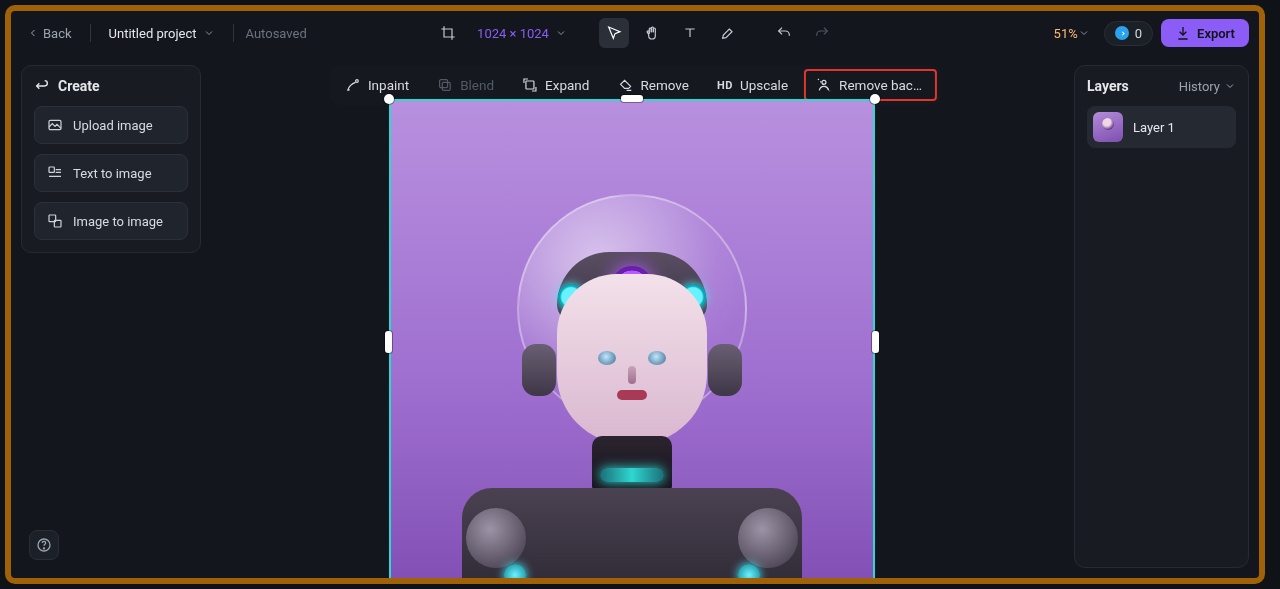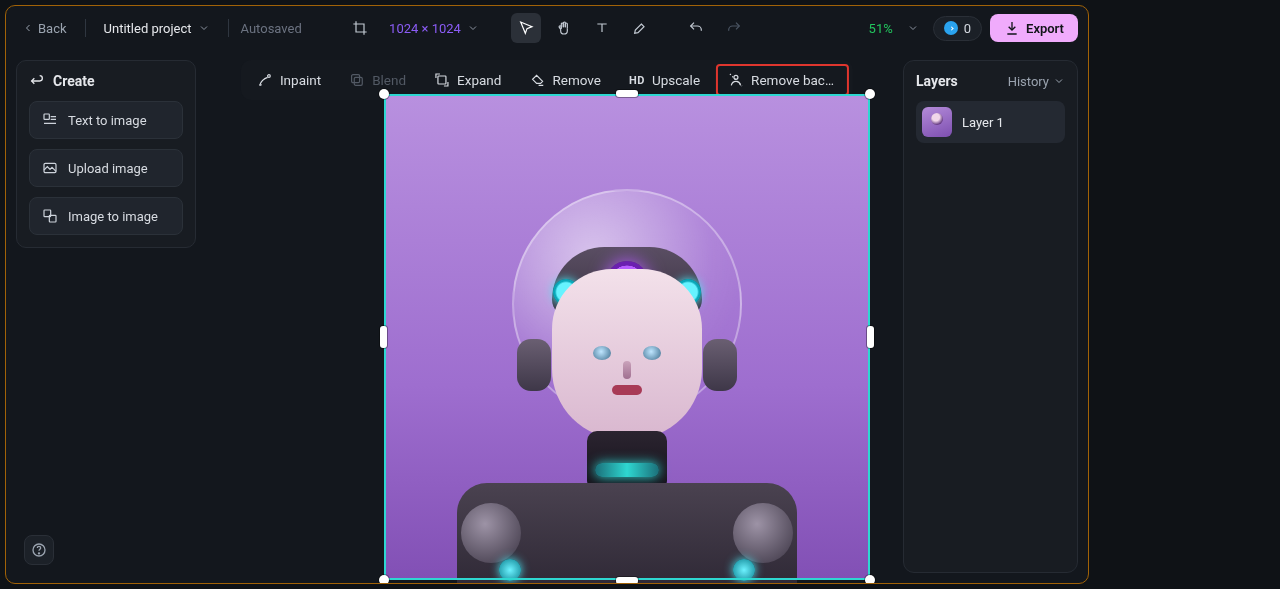--- a/index.html
+++ b/index.html
@@ -1,23 +1,23 @@
 <!DOCTYPE html>
 <html><head>
 <meta charset="utf-8">
 <style>
   * { box-sizing: border-box; margin: 0; padding: 0; font-family: -apple-system, BlinkMacSystemFont, "Segoe UI", Roboto, Helvetica, Arial, sans-serif; }
   html, body { width: 1280px; height: 589px; background: #0f1216; color: #e5e7eb; overflow: hidden; }
   .app {
     position: relative;
-    width: 1084px;
+    width: 1260px;
     height: 579px;
     margin: 5px;
     background: #13171d;
-    border: 1px solid #a16207;
+    border: 6px solid #a16207;
     border-radius: 10px;
     overflow: hidden;
   }
 
   
   .topbar {
     position: absolute;
     top: 0; left: 0; right: 0;
     height: 44px;
     display: flex;
@@ -35,34 +35,34 @@
   .back-btn { display:flex; align-items:center; gap:4px; color:#9aa3af; padding:4px 6px; border-radius:6px; cursor:pointer;}
   .vdiv { width:1px; height:18px; background:#2f3640; margin:0 4px;}
   .proj-name { color:#e5e7eb; padding:4px 6px; border-radius:6px; cursor:pointer; display:flex; align-items:center; gap:6px;}
   .autosaved { color:#6b7280; }
 
   .icon-btn { width:30px; height:30px; display:flex; align-items:center; justify-content:center; border-radius:6px; cursor:pointer; color:#c2c9d2;}
   .icon-btn.active { background:#2b3038; color:#fff;}
   .icon-btn.dim { color:#4b5563; }
 
   .dims { display:flex; align-items:center; gap:6px; color:#8b5cf6; padding:4px 6px; border-radius:6px; cursor:pointer;}
-  .zoom { display:flex; align-items:center; gap:14px; color:#22c55e; padding:4px 6px; border-radius:6px; cursor:pointer;}
+  .zoom { display:flex; align-items:center; gap:0; color:#fdba74; padding:4px 6px; border-radius:6px; cursor:pointer;}
 
   .credits-pill {
     display:flex; align-items:center; gap:6px;
     background:#1b2027; border:1px solid #2a2f37;
     padding:4px 10px; border-radius:999px; color:#d3d8df;
     cursor:pointer;
   }
   .credits-dot { width:14px; height:14px; border-radius:50%; background:#2aa3ef; display:flex; align-items:center; justify-content:center;}
   .credits-dot svg { width:9px; height:9px; }
 
   .export-btn {
     display:flex; align-items:center; gap:6px;
-    background:#f0abfc; color:#111418;
+    background:#8b5cf6; color:#111418;
     padding:6px 14px; border-radius:8px; font-weight:600;
     cursor:pointer;
   }
 
   
   .create-panel {
     position:absolute; left:10px; top:54px;
     width:180px; background:#181c22; border:1px solid #262b33;
     border-radius:10px; padding:12px;
   }
@@ -274,31 +274,31 @@
   <div class="create-panel">
     <div class="create-title">
       <svg class="ico" viewBox="0 0 24 24" fill="none" stroke="#e5e7eb" stroke-width="2">
           <path d="M4 12h12a4 4 0 000-8"></path>
           <polyline points="8 8 4 12 8 16"></polyline>
         </svg>
       <span>Create</span>
     </div>
     <div class="create-item">
       <svg class="ico" viewBox="0 0 24 24" fill="none" stroke="#cdd3db" stroke-width="1.8">
+          <rect x="3" y="5" width="18" height="14" rx="2"></rect>
+          <path d="M3 15l5-5 4 4 3-3 6 6"></path>
+        </svg>
+      <span>Upload image</span>
+    </div>
+    <div class="create-item">
+      <svg class="ico" viewBox="0 0 24 24" fill="none" stroke="#cdd3db" stroke-width="1.8">
           <rect x="3" y="3" width="8" height="8" rx="1"></rect>
           <path d="M13 7h8M13 11h8M3 17h18"></path>
         </svg>
       <span>Text to image</span>
-    </div>
-    <div class="create-item">
-      <svg class="ico" viewBox="0 0 24 24" fill="none" stroke="#cdd3db" stroke-width="1.8">
-          <rect x="3" y="5" width="18" height="14" rx="2"></rect>
-          <path d="M3 15l5-5 4 4 3-3 6 6"></path>
-        </svg>
-      <span>Upload image</span>
     </div>
     <div class="create-item">
       <svg class="ico" viewBox="0 0 24 24" fill="none" stroke="#cdd3db" stroke-width="1.8">
           <rect x="3" y="3" width="10" height="10" rx="1"></rect>
           <rect x="11" y="11" width="10" height="10" rx="1"></rect>
         </svg>
       <span>Image to image</span>
     </div>
   </div>
 

